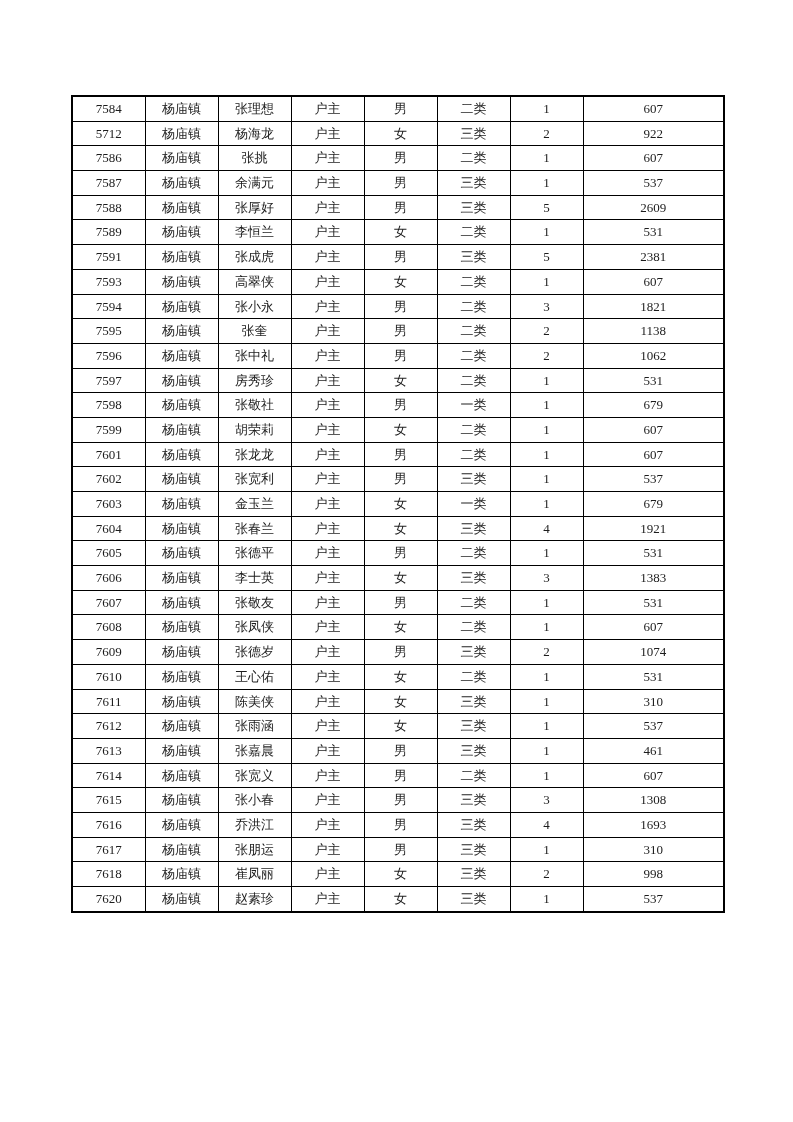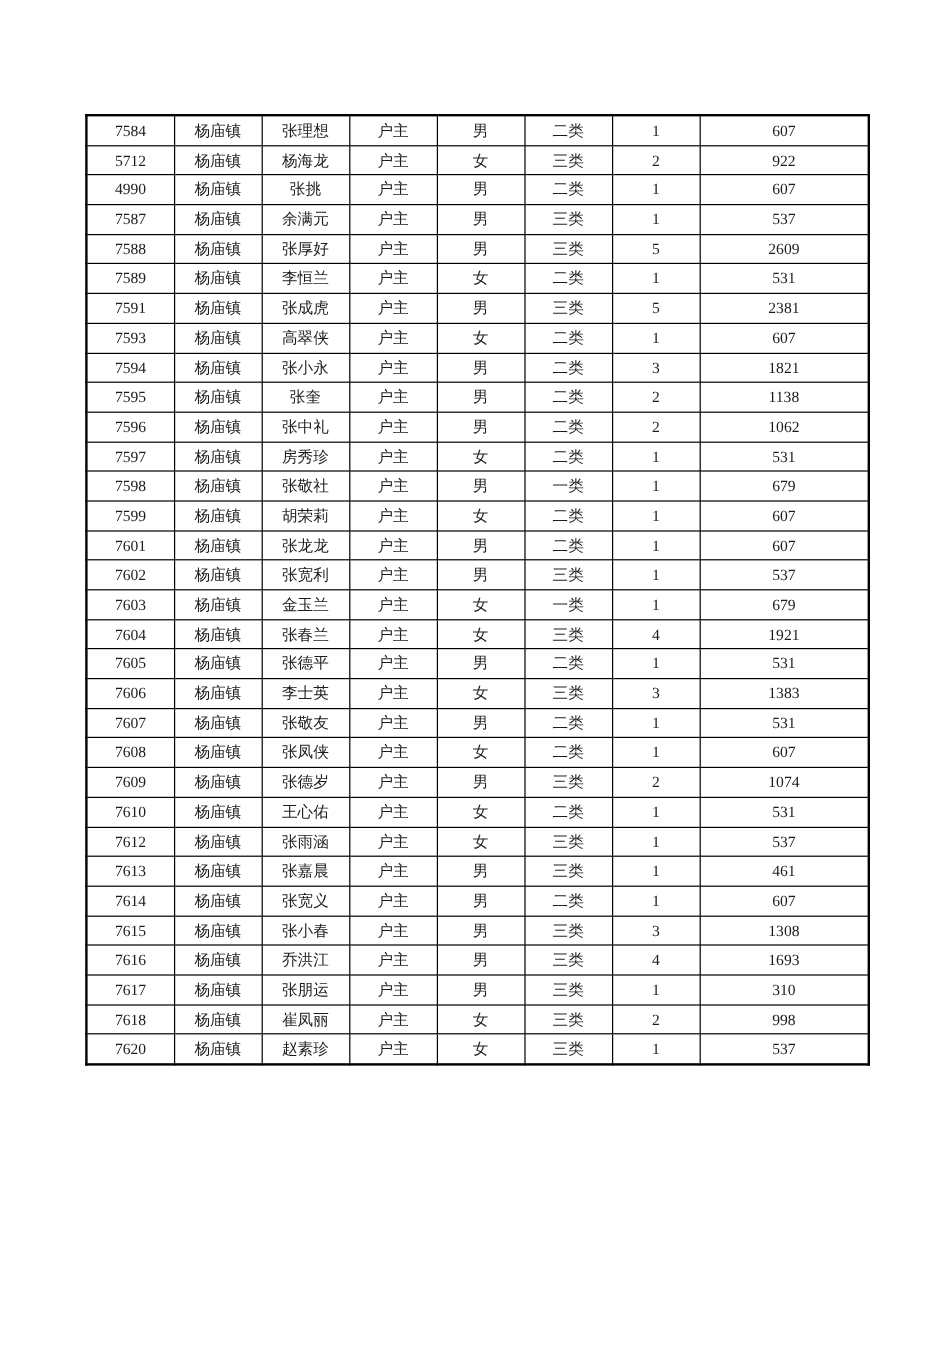--- a/index.html
+++ b/index.html
@@ -68,21 +68,21 @@
           <td>5712</td>
           <td>杨庙镇</td>
           <td>杨海龙</td>
           <td>户主</td>
           <td>女</td>
           <td>三类</td>
           <td>2</td>
           <td>922</td>
         </tr>
         <tr>
-          <td>4990</td>
+          <td>7586</td>
           <td>杨庙镇</td>
           <td>张挑</td>
           <td>户主</td>
           <td>男</td>
           <td>二类</td>
           <td>1</td>
           <td>607</td>
         </tr>
         <tr>
           <td>7587</td>
@@ -286,20 +286,30 @@
         </tr>
         <tr>
           <td>7610</td>
           <td>杨庙镇</td>
           <td>王心佑</td>
           <td>户主</td>
           <td>女</td>
           <td>二类</td>
           <td>1</td>
           <td>531</td>
+        </tr>
+        <tr>
+          <td>7611</td>
+          <td>杨庙镇</td>
+          <td>陈美侠</td>
+          <td>户主</td>
+          <td>女</td>
+          <td>三类</td>
+          <td>1</td>
+          <td>310</td>
         </tr>
         <tr>
           <td>7612</td>
           <td>杨庙镇</td>
           <td>张雨涵</td>
           <td>户主</td>
           <td>女</td>
           <td>三类</td>
           <td>1</td>
           <td>537</td>

